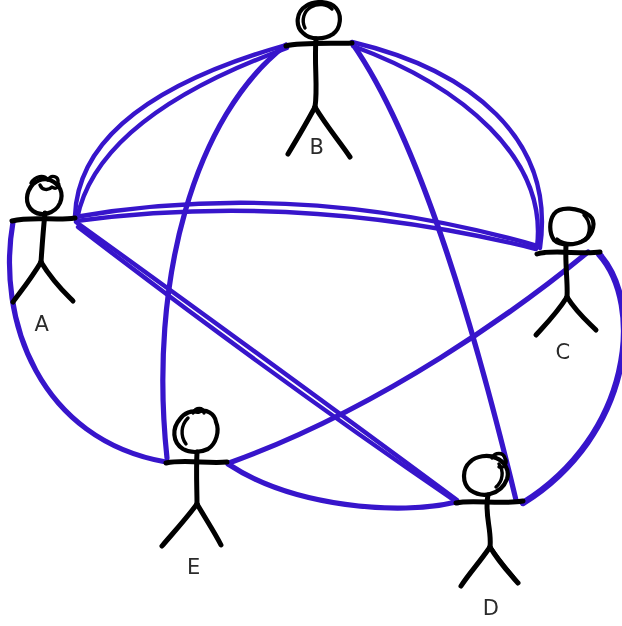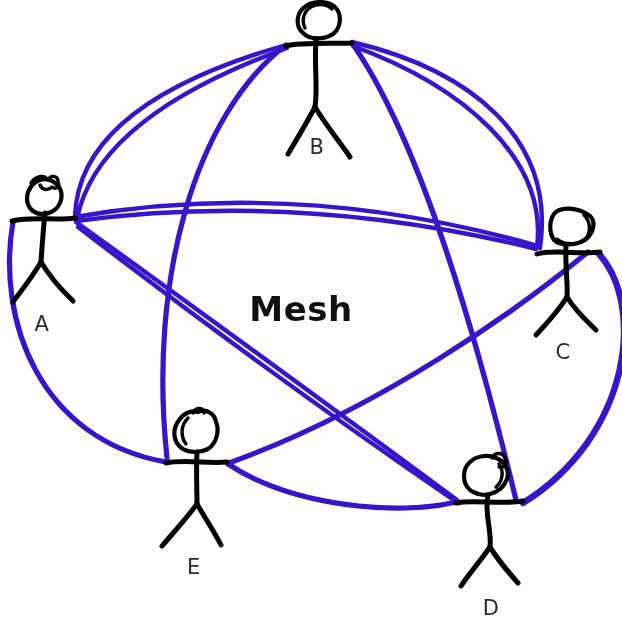--- a/index.html
+++ b/index.html
@@ -122,15 +122,14 @@
       <path class="fig scribble" d="M492,549 C503,565 511,573 516,580"></path>
     </g>
   </svg>
 
   <div class="node-label label-A">A</div>
   <div class="node-label label-B">B</div>
   <div class="node-label label-C">C</div>
   <div class="node-label label-D">D</div>
   <div class="node-label label-E">E</div>
 
-  <div class="diagram-title">Mesh</div>
 
 </div>
 
 </body></html>

